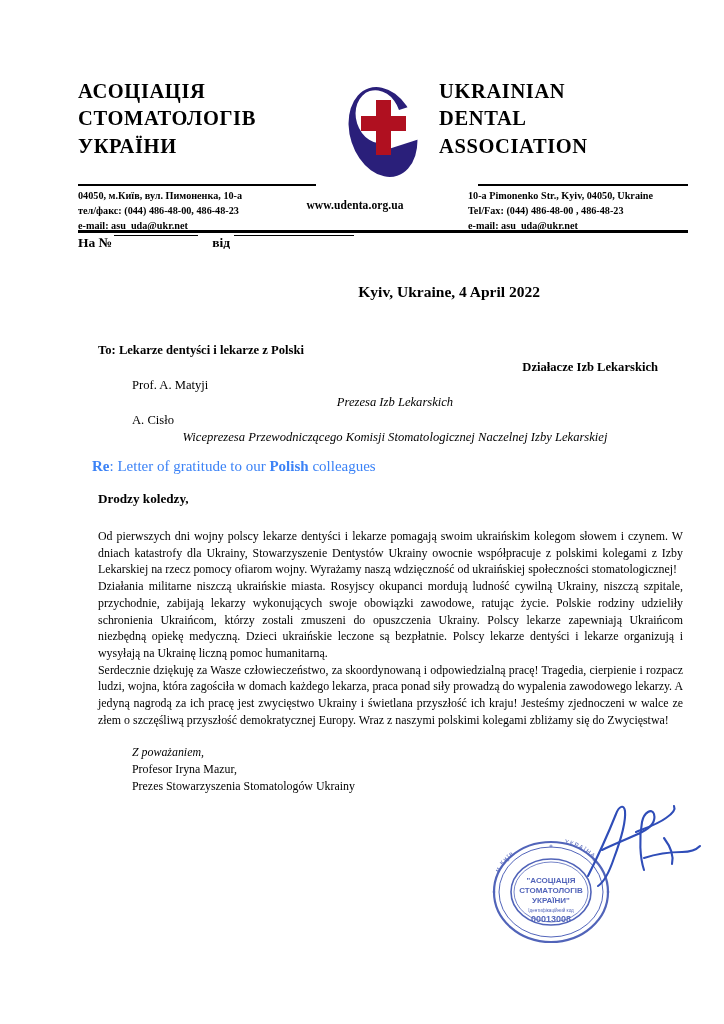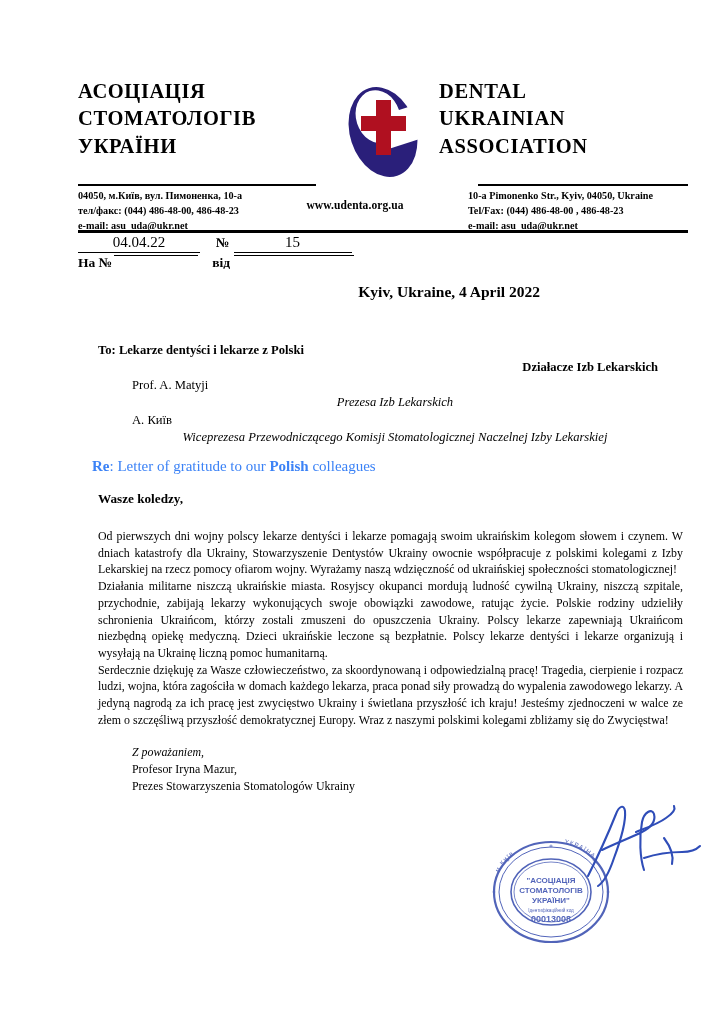--- a/index.html
+++ b/index.html
@@ -295,22 +295,22 @@
 
           <g>
             <rect x="39" y="20" width="15" height="55" fill="#b01020"></rect>
             <rect x="24" y="36" width="45" height="15" fill="#b01020"></rect>
           </g>
         </svg>
       </div>
 
       <div class="lh-block">
         <div class="lh-title">
+          <span class="ln">UKRAINIAN</span>
           <span class="ln">DENTAL</span>
-          <span class="ln">UKRAINIAN</span>
           <span class="ln">ASSOCIATION</span>
         </div>
       </div>
 
     </div>
   </div>
 
   <div class="rule-left"></div>
   <div class="rule-right"></div>
 
@@ -326,49 +326,44 @@
     <div class="contact-col right">
       <span class="ln">10-a Pimonenko Str., Kyiv, 04050, Ukraine</span>
       <span class="ln">Tel/Fax: (044) 486-48-00 , 486-48-23</span>
       <span class="ln">e-mail: asu_uda@ukr.net</span>
     </div>
   </div>
 
   <div class="rule-thick" style="top:230px;"></div>
 
   <div class="refblock">
-    <div class="ref-line1">
-      <span class="ref-date">04.04.22</span>
-      <span class="ref-no-label">№</span>
-      <span class="ref-no-val">15</span>
-    </div>
     <div class="ref-line2">
       <span class="ref-na">На №</span>
       <span class="ref-blank1"></span>
       <span class="ref-vid">від</span>
       <span class="ref-blank2"></span>
     </div>
   </div>
 
   <div class="placedate">Kyiv, Ukraine, 4 April 2022</div>
 
   <div class="addressee">
     <div class="addr-to">To: Lekarze dentyści i lekarze z Polski</div>
     <div class="addr-sub">Działacze Izb Lekarskich</div>
     <div class="addr-name">Prof. A. Matyji</div>
     <div class="addr-role">Prezesa Izb Lekarskich</div>
-    <div class="addr-name">A. Київ</div>
+    <div class="addr-name">A. Cisło</div>
     <div class="addr-role">Wiceprezesa Przewodniczącego Komisji Stomatologicznej Naczelnej Izby Lekarskiej</div>
   </div>
 
   <div class="reline">
     <b>Re</b><span>: Letter of gratitude to our </span><b>Polish</b><span> colleagues</span>
   </div>
 
-  <div class="salutation">Wasze koledzy,</div>
+  <div class="salutation">Drodzy koledzy,</div>
 
   <div class="body-text">
     <p>Od pierwszych dni wojny polscy lekarze dentyści i lekarze pomagają swoim ukraińskim kolegom słowem i czynem. W dniach katastrofy dla Ukrainy, Stowarzyszenie Dentystów Ukrainy owocnie współpracuje z polskimi kolegami z Izby Lekarskiej na rzecz pomocy ofiarom wojny. Wyrażamy naszą wdzięczność od ukraińskiej społeczności stomatologicznej!</p>
     <p>Działania militarne niszczą ukraińskie miasta. Rosyjscy okupanci mordują ludność cywilną Ukrainy, niszczą szpitale, przychodnie, zabijają lekarzy wykonujących swoje obowiązki zawodowe, ratując życie. Polskie rodziny udzieliły schronienia Ukraińcom, którzy zostali zmuszeni do opuszczenia Ukrainy. Polscy lekarze zapewniają Ukraińcom niezbędną opiekę medyczną. Dzieci ukraińskie leczone są bezpłatnie. Polscy lekarze dentyści i lekarze organizują i wysyłają na Ukrainę liczną pomoc humanitarną.</p>
     <p>Serdecznie dziękuję za Wasze człowieczeństwo, za skoordynowaną i odpowiedzialną pracę! Tragedia, cierpienie i rozpacz ludzi, wojna, która zagościła w domach każdego lekarza,  praca ponad siły prowadzą do wypalenia zawodowego lekarzy. A jedyną nagrodą za ich pracę jest zwycięstwo Ukrainy i świetlana przyszłość ich kraju! Jesteśmy zjednoczeni w walce ze złem o szczęśliwą przyszłość demokratycznej Europy. Wraz z naszymi polskimi kolegami zbliżamy się do Zwycięstwa!</p>
   </div>
 
   <div class="signoff">
     <div class="regards">Z poważaniem,</div>
     <div>Profesor Iryna Mazur,</div>

